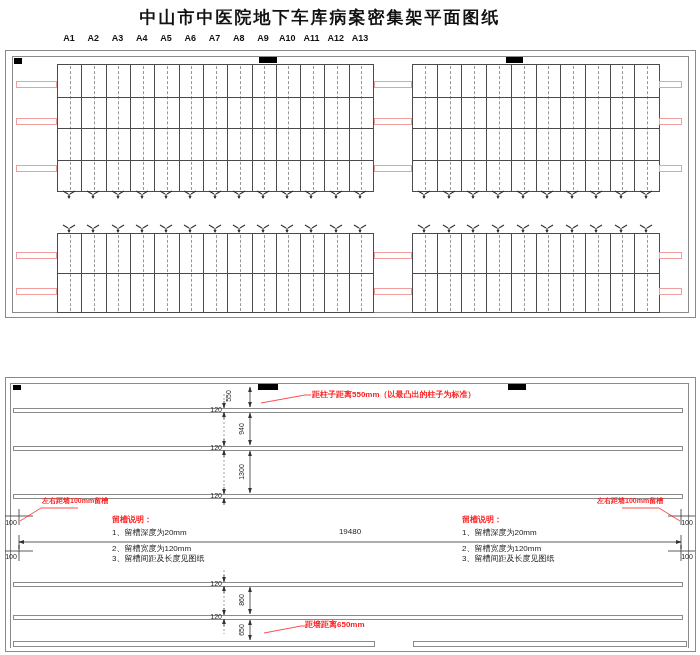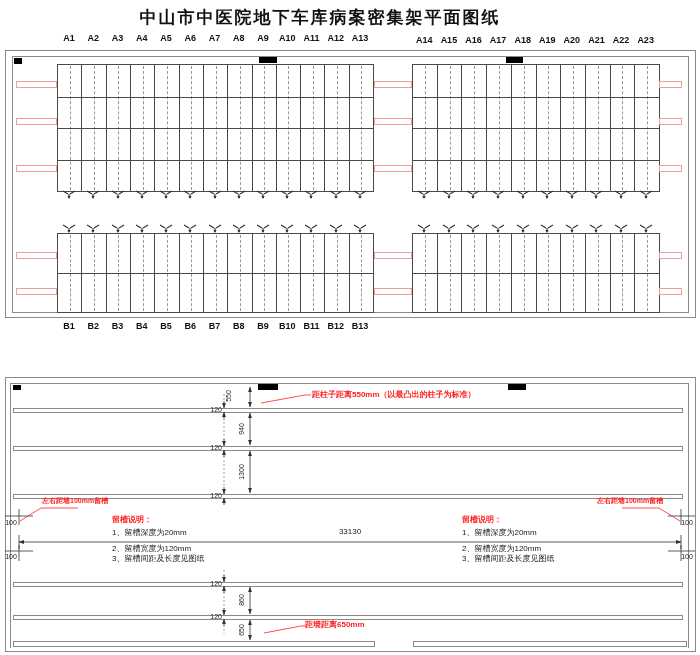--- a/index.html
+++ b/index.html
@@ -46,33 +46,20 @@
       <span>A5</span>
       <span>A6</span>
       <span>A7</span>
       <span>A8</span>
       <span>A9</span>
       <span>A10</span>
       <span>A11</span>
       <span>A12</span>
       <span>A13</span>
     </div>
-  <div class="lblrow" style="left:412px;top:35px;width:246px;">
-
-  <span>A14</span>
-      <span>A15</span>
-      <span>A16</span>
-      <span>A17</span>
-      <span>A18</span>
-      <span>A19</span>
-      <span>A20</span>
-      <span>A21</span>
-      <span>A22</span>
-      <span>A23</span>
-    </div>
 
   <div class="frame" style="left:5px;top:50px;width:689px;height:266px;"></div>
   <div class="frame" style="left:12px;top:56px;width:675px;height:255px;"></div>
 
   <div class="marker" style="left:14px;top:58px;width:8px;height:6px;"></div>
   <div class="marker" style="left:259px;top:57px;width:18px;height:6px;"></div>
   <div class="marker" style="left:506px;top:57px;width:17px;height:6px;"></div>
 
   <div class="block" style="left:57px;top:64px;width:315px;height:126px;">
     <div style="display:flex;flex:1;">
@@ -443,36 +430,20 @@
   <div class="bracket" style="left:374px;top:118px;width:36px;"></div>
   <div class="bracket" style="left:374px;top:165px;width:36px;"></div>
   <div class="bracket" style="left:374px;top:252px;width:36px;"></div>
   <div class="bracket" style="left:374px;top:288px;width:36px;"></div>
   <div class="bracket" style="left:659px;top:81px;width:21px;"></div>
   <div class="bracket" style="left:659px;top:118px;width:21px;"></div>
   <div class="bracket" style="left:659px;top:165px;width:21px;"></div>
   <div class="bracket" style="left:659px;top:252px;width:21px;"></div>
   <div class="bracket" style="left:659px;top:288px;width:21px;"></div>
 
-  <div class="lblrow" style="left:57px;top:321px;width:315px;">
-
-  <span>B1</span>
-      <span>B2</span>
-      <span>B3</span>
-      <span>B4</span>
-      <span>B5</span>
-      <span>B6</span>
-      <span>B7</span>
-      <span>B8</span>
-      <span>B9</span>
-      <span>B10</span>
-      <span>B11</span>
-      <span>B12</span>
-      <span>B13</span>
-    </div>
 
 
   <div class="frame" style="left:5px;top:377px;width:689px;height:273px;"></div>
   <div class="frame frame3" style="left:10px;top:383px;width:677px;height:264px;"></div>
 
   <div class="marker" style="left:13px;top:385px;width:8px;height:5px;"></div>
   <div class="marker" style="left:258px;top:384px;width:20px;height:6px;"></div>
   <div class="marker" style="left:508px;top:384px;width:18px;height:6px;"></div>
 
   <div class="groove-bar" style="top:408px;"></div>
@@ -541,21 +512,21 @@
   <div class="dim rot" style="left:214px;top:390px;">550</div>
   <div class="dim rot" style="left:227px;top:423px;">940</div>
   <div class="dim rot" style="left:227px;top:466px;">1300</div>
   <div class="dim rot" style="left:227px;top:594px;">860</div>
   <div class="dim rot" style="left:227px;top:624px;">650</div>
   <div class="dim w120" style="top:405px;">120</div>
   <div class="dim w120" style="top:443px;">120</div>
   <div class="dim w120" style="top:491px;">120</div>
   <div class="dim w120" style="top:579px;">120</div>
   <div class="dim w120" style="top:612px;">120</div>
-  <div class="dim" style="left:328px;top:527px;width:44px;text-align:center;font-size:8px;">33130</div>
+  <div class="dim" style="left:328px;top:527px;width:44px;text-align:center;font-size:8px;">19480</div>
   <div class="dim" style="left:3px;top:518px;width:16px;text-align:center;">100</div>
   <div class="dim" style="left:3px;top:552px;width:16px;text-align:center;">100</div>
   <div class="dim" style="left:679px;top:518px;width:16px;text-align:center;">100</div>
   <div class="dim" style="left:679px;top:552px;width:16px;text-align:center;">100</div>
 
   <div class="red" style="left:312px;top:390px;">距柱子距离550mm（以最凸出的柱子为标准）</div>
   <div class="red" style="left:42px;top:496px;font-size:7px;">左右距墙100mm留槽</div>
   <div class="red" style="left:597px;top:496px;font-size:7px;">左右距墙100mm留槽</div>
   <div class="red" style="left:305px;top:620px;">距墙距离650mm</div>
 

